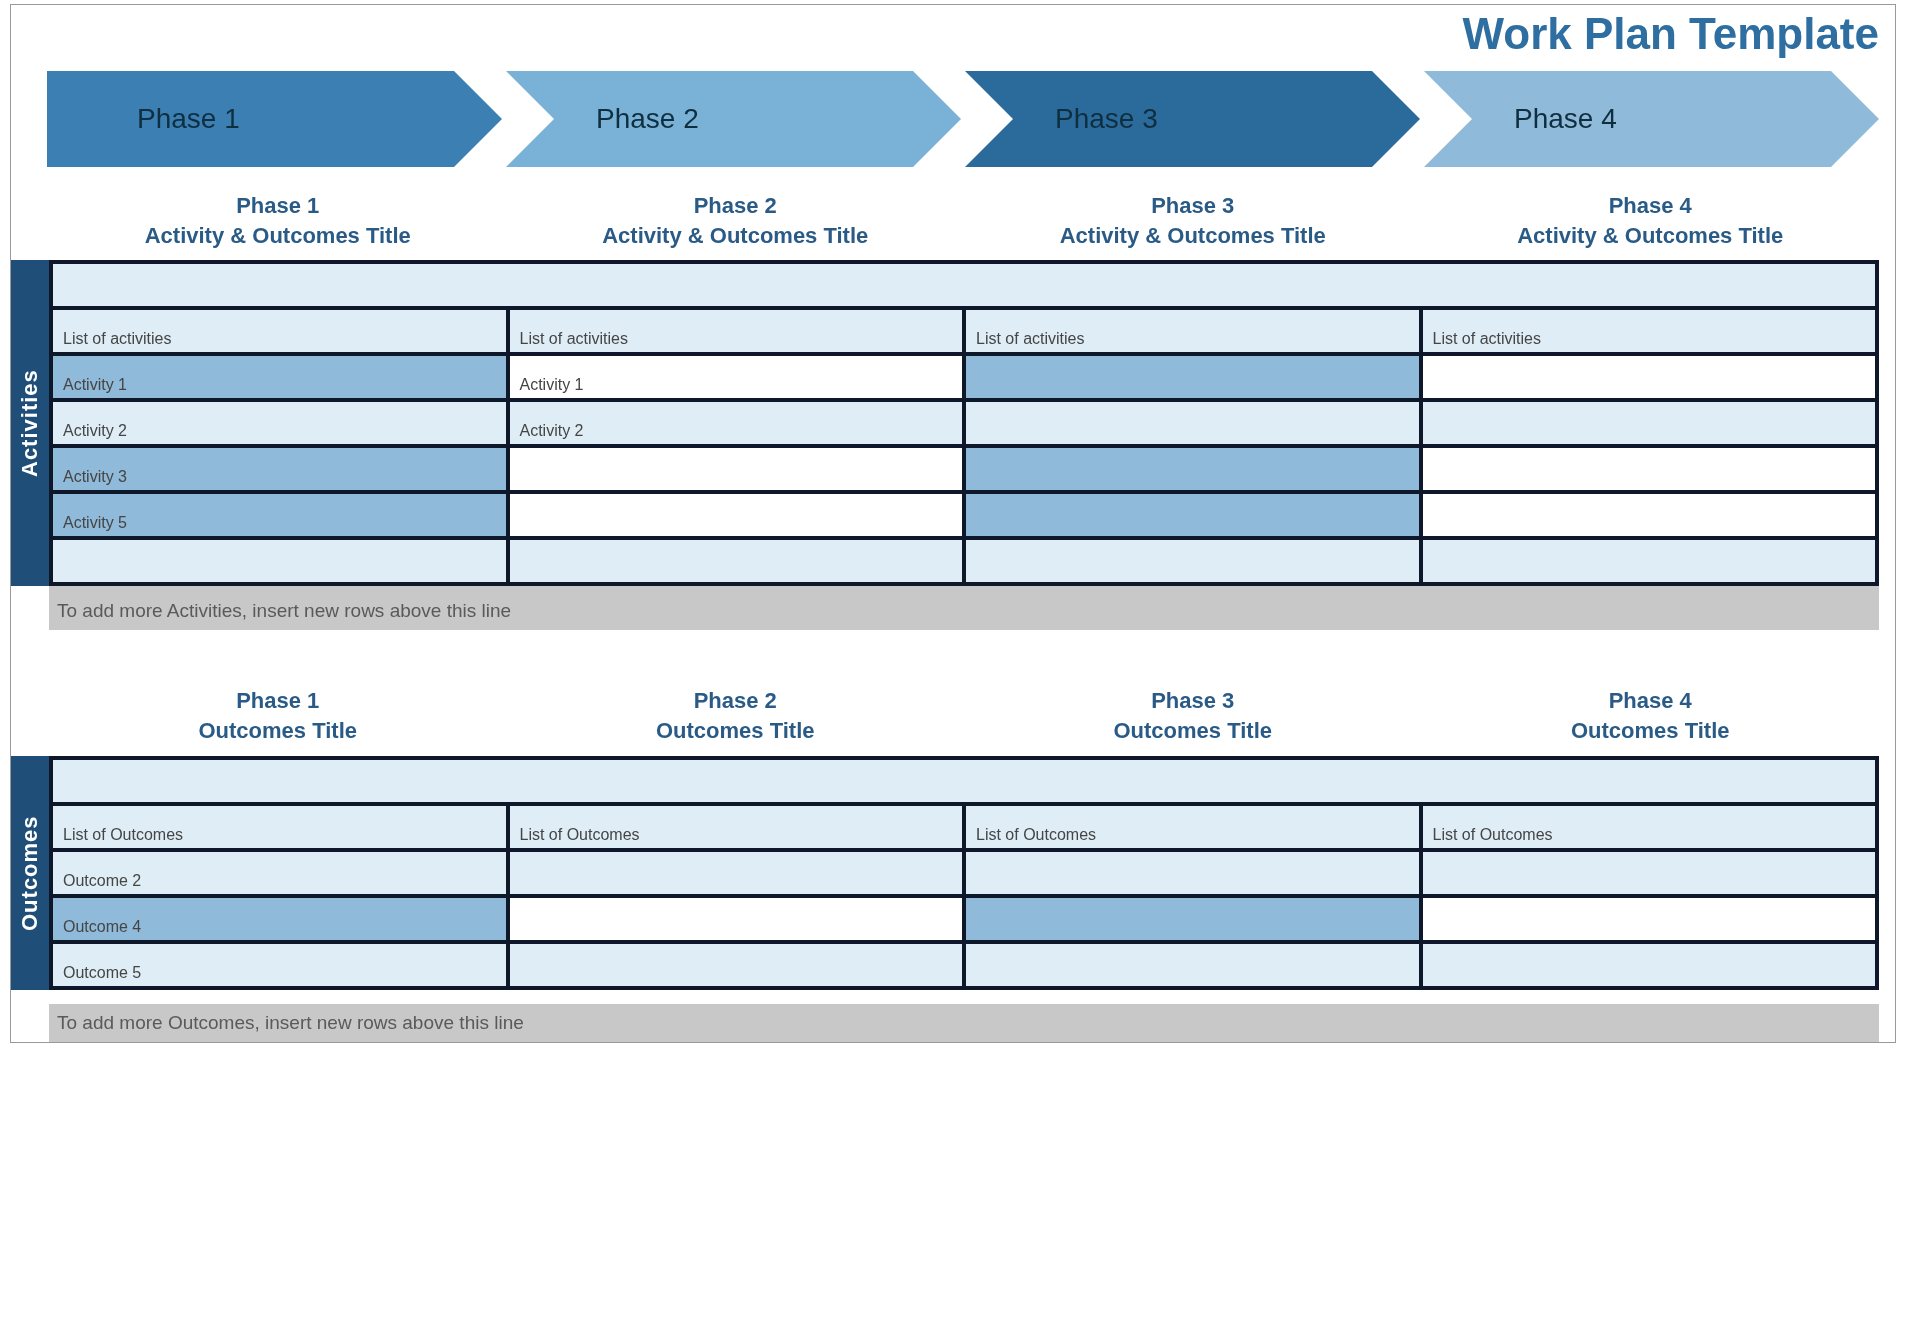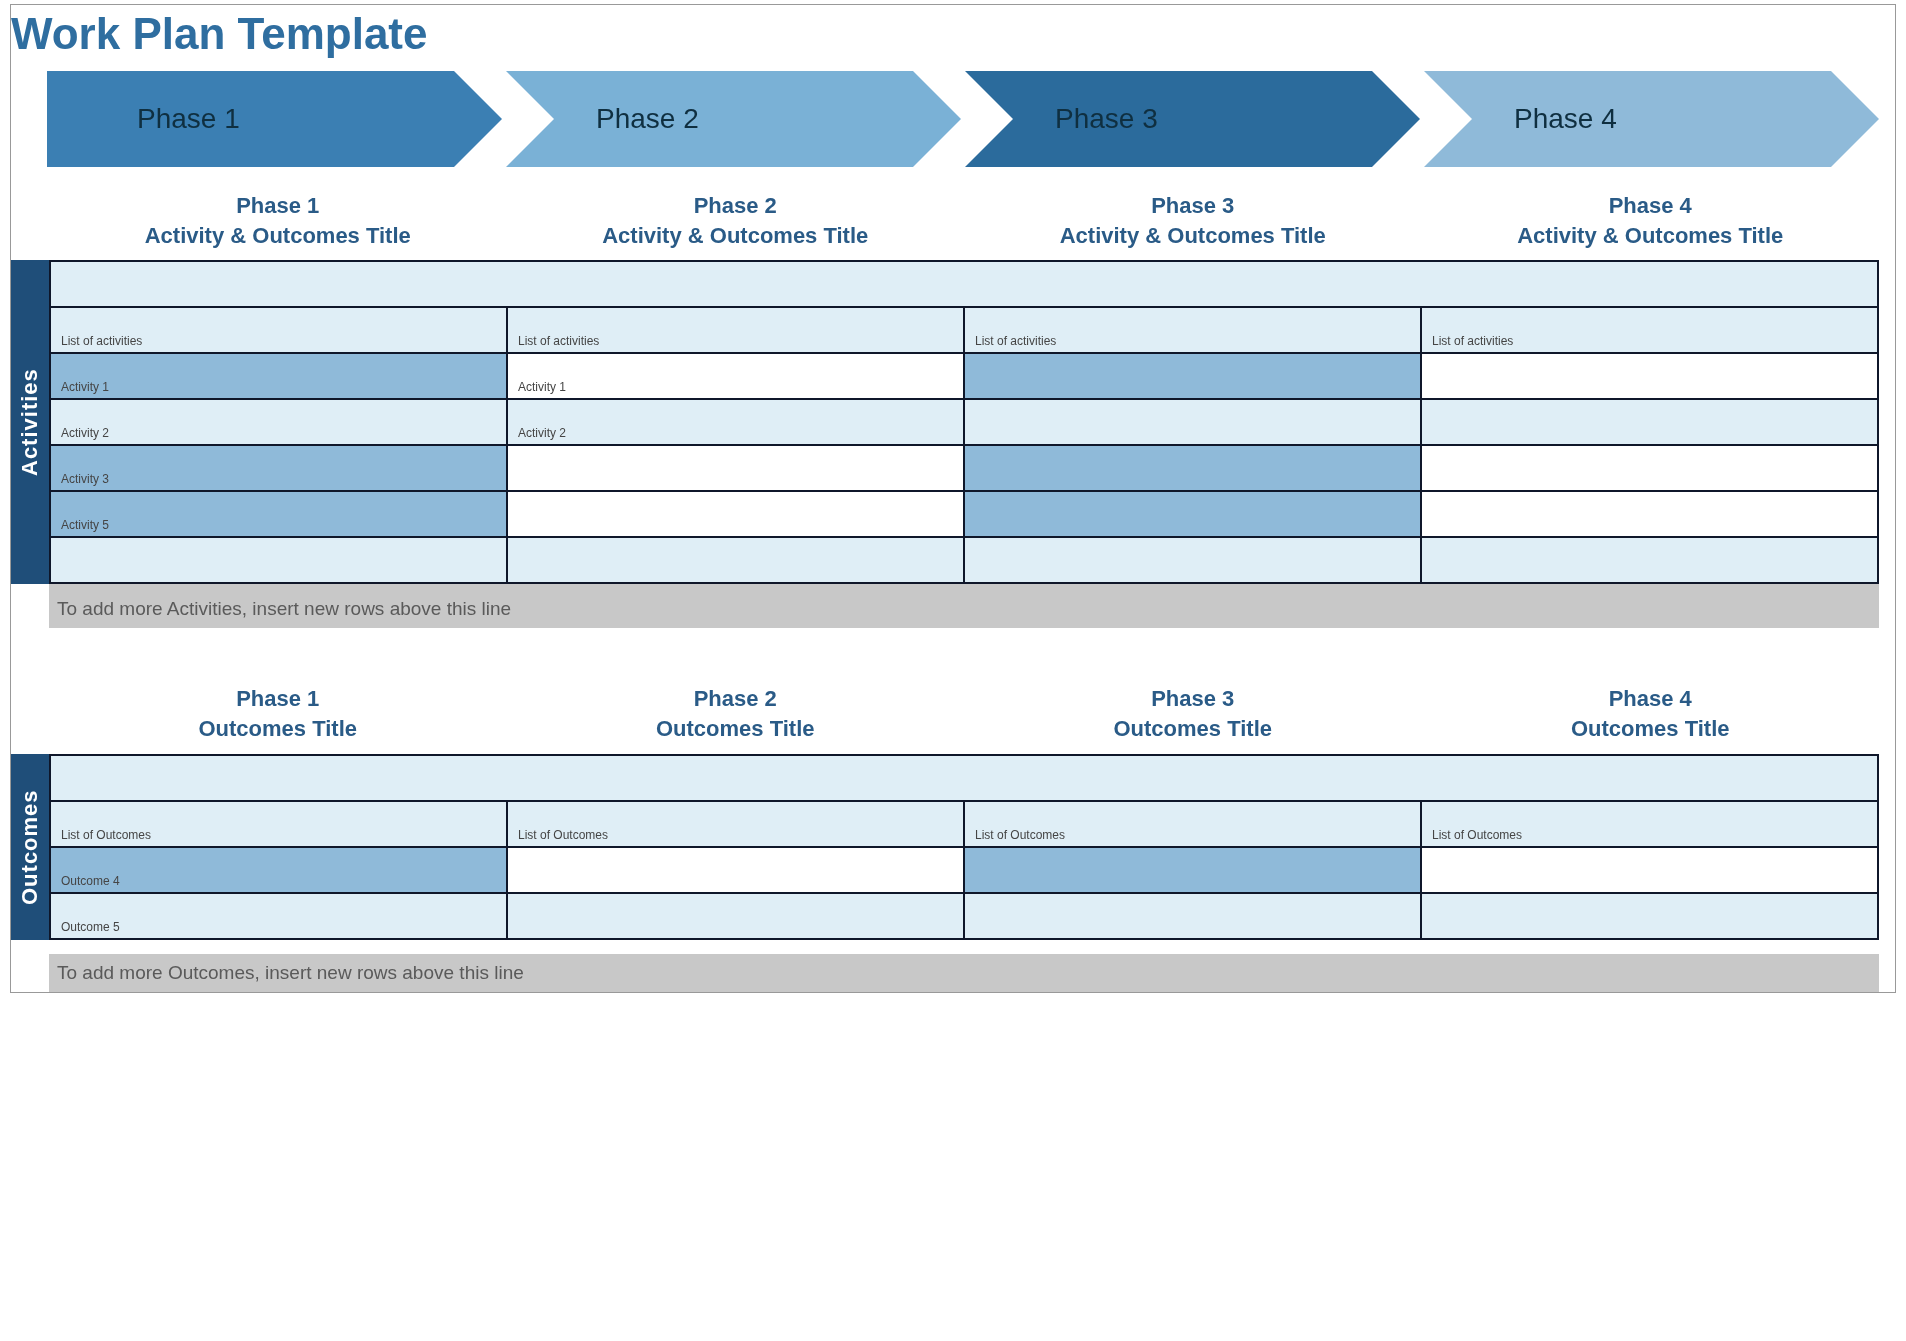--- a/index.html
+++ b/index.html
@@ -9,21 +9,21 @@
     padding: 4px 10px;
     width: 1906px;
     color: #333;
   }
   .page-border {
     border: 1px solid #999;
     padding: 0 16px 0 0;
     position: relative;
   }
   .title {
-    text-align: left;
+    text-align: right;
     font-size: 44px;
     font-weight: bold;
     color: #2f6ea0;
     padding: 4px 0 8px 0;
   }
 
   
   .arrow-row {
     display: flex;
     gap: 4px;
@@ -84,24 +84,24 @@
     justify-content: center;
     letter-spacing: 1px;
   }
   .grid-body { flex: 1; }
   table.grid {
     width: 100%;
     border-collapse: collapse;
     table-layout: fixed;
   }
   table.grid td {
-    border: 2px solid #0f172a;
+    border: 4px solid #0f172a;
     height: 46px;
     padding: 0 10px;
-    font-size: 12px;
+    font-size: 16px;
     color: #454545;
     vertical-align: bottom;
     padding-bottom: 4px;
     margin-left: 28px;
   }
   td.light { background: #dfeef6; }
   td.med   { background: #8fbad9; }
   td.white { background: #ffffff; }
   td.spacer { background: #dfeef6; height: 18px; padding:0; }
 
@@ -234,20 +234,26 @@
             </tr>
         </tbody>
           <tbody id="out-body">
             <tr>
               <td class="light">List of Outcomes</td>
               <td class="light">List of Outcomes</td>
               <td class="light">List of Outcomes</td>
               <td class="light">List of Outcomes</td>
             </tr>
             <tr>
+              <td class="light">Outcome 2</td>
+              <td class="light"></td>
+              <td class="light"></td>
+              <td class="light"></td>
+            </tr>
+            <tr>
               <td class="med">Outcome 4</td>
               <td class="white"></td>
               <td class="med"></td>
               <td class="white"></td>
             </tr>
             <tr>
               <td class="light">Outcome 5</td>
               <td class="light"></td>
               <td class="light"></td>
               <td class="light"></td>

